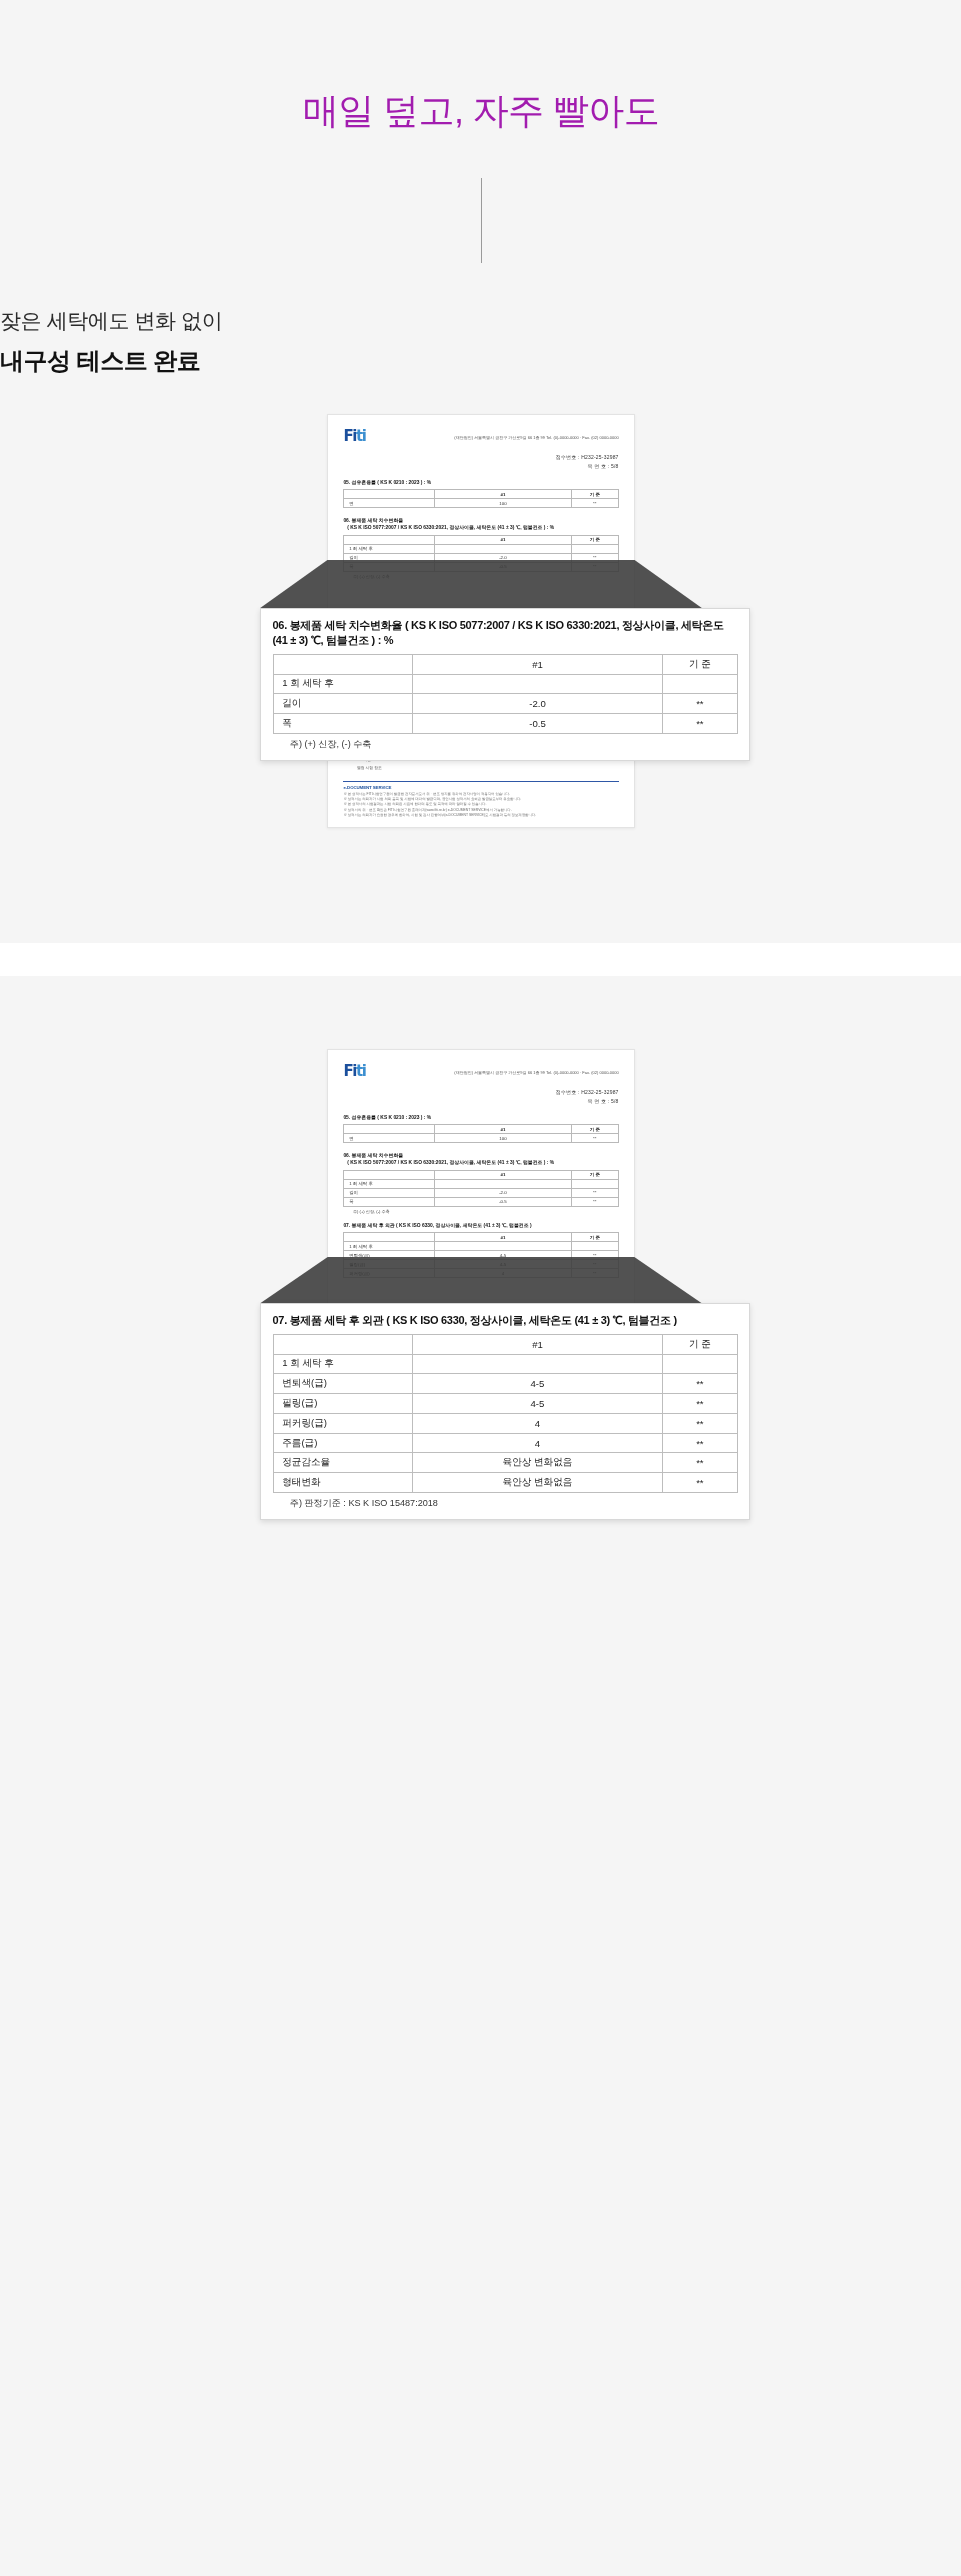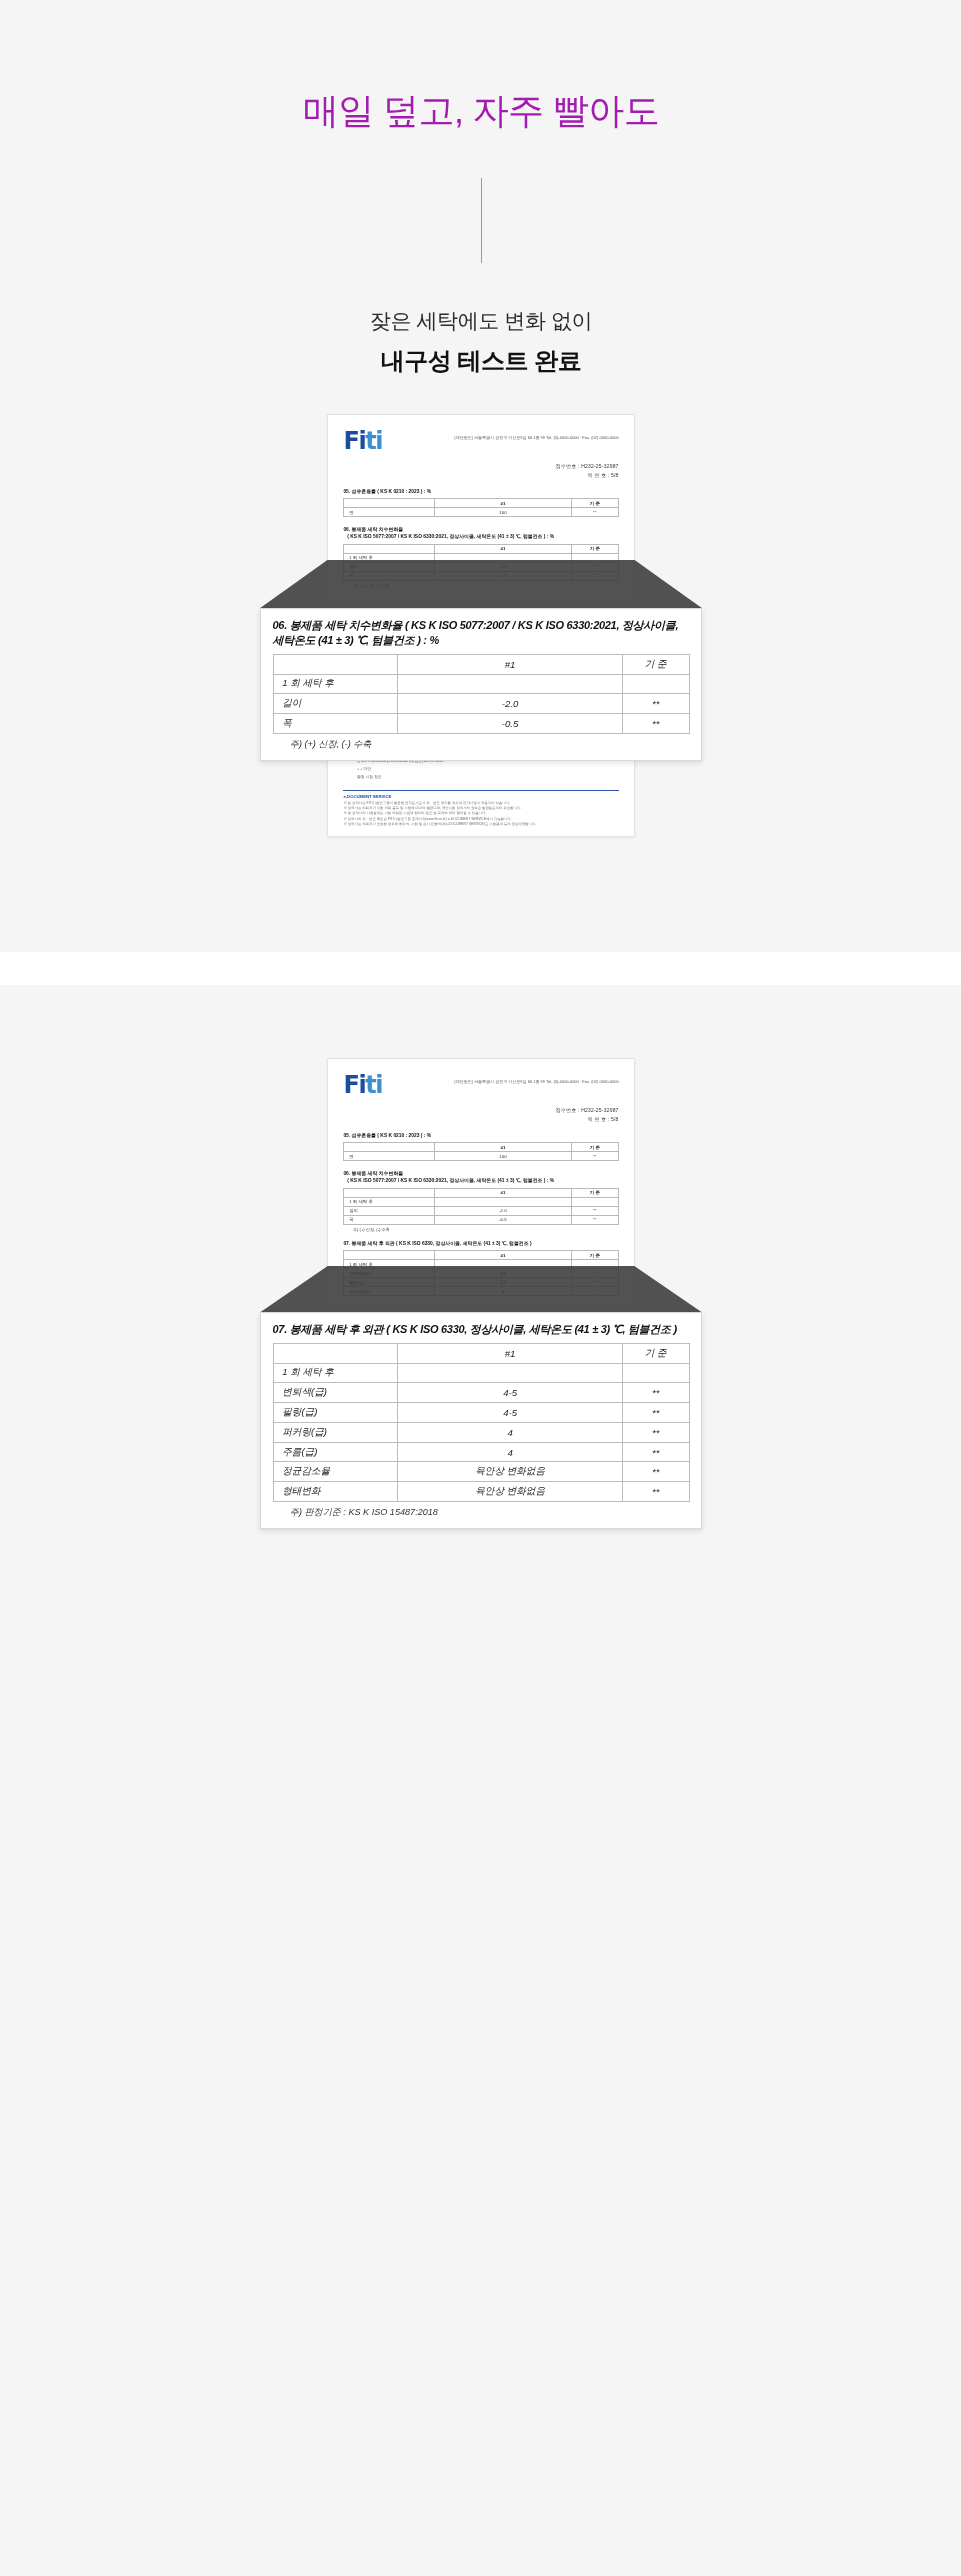--- a/index.html
+++ b/index.html
@@ -29,21 +29,21 @@
   }
   .headline .l2 { display:block; }
 
   .vline {
     width:1px;
     height:85px;
     background:#9a9a9a;
     margin:42px auto 0 auto;
   }
 
-  .sub-block { text-align:center; margin-top:42px; }
+  .sub-block { margin-top:42px; }
   .sub-small {
     font-size:21px;
     color:#2a2a2a;
     letter-spacing:-0.4px;
     font-weight:400;
     line-height:1.5;
   }
   .sub-strong {
     font-size:24px;
     color:#111;
@@ -67,21 +67,21 @@
     border:1px solid #e3e3e3;
     padding:13.5px 15.4px 9.6px 15.4px;
     box-shadow:0 1px 2.9px rgba(0,0,0,0.06);
     font-size:4.8px;
     color:#333;
   }
   .rep-tall { padding-bottom:13.5px; }
 
   .rep-head { display:flex; justify-content:space-between; align-items:flex-start; }
   .logo {
-    font-size:24px;
+    font-size:15px;
     font-weight:700;
     color:#1b4f9c;
     letter-spacing:-1.4px;
     line-height:1;
     font-family:"DejaVu Sans", sans-serif;
   }
   .logo .dot { color:#3c8fd0; }
   .rep-org {
     text-align:right;
     font-size:4px;
@@ -129,23 +129,22 @@
     border-top:1px solid #2e57a6;
     padding-top:2.9px;
   }
   .footer-title { font-size:4.4px; font-weight:700; color:#1b4f9c; letter-spacing:-0.1px; }
   .footer-lines { font-size:3.4px; color:#6a6a6a; line-height:1.5; margin-top:1.9px; }
 
   
   .callout {
     position:absolute;
     left:0;
-    width:442px;
+    width:490px;
     z-index:5;
-    font-style:italic;
   }
   .funnel-svg { display:block; }
 
   .zoom-box {
     position:relative;
     background:#ffffff;
     border:1px solid #d8d8d8;
     box-shadow:0 1.9px 5.8px rgba(0,0,0,0.12);
     padding:8.7px 11.5px 9.6px 11.5px;
   }

